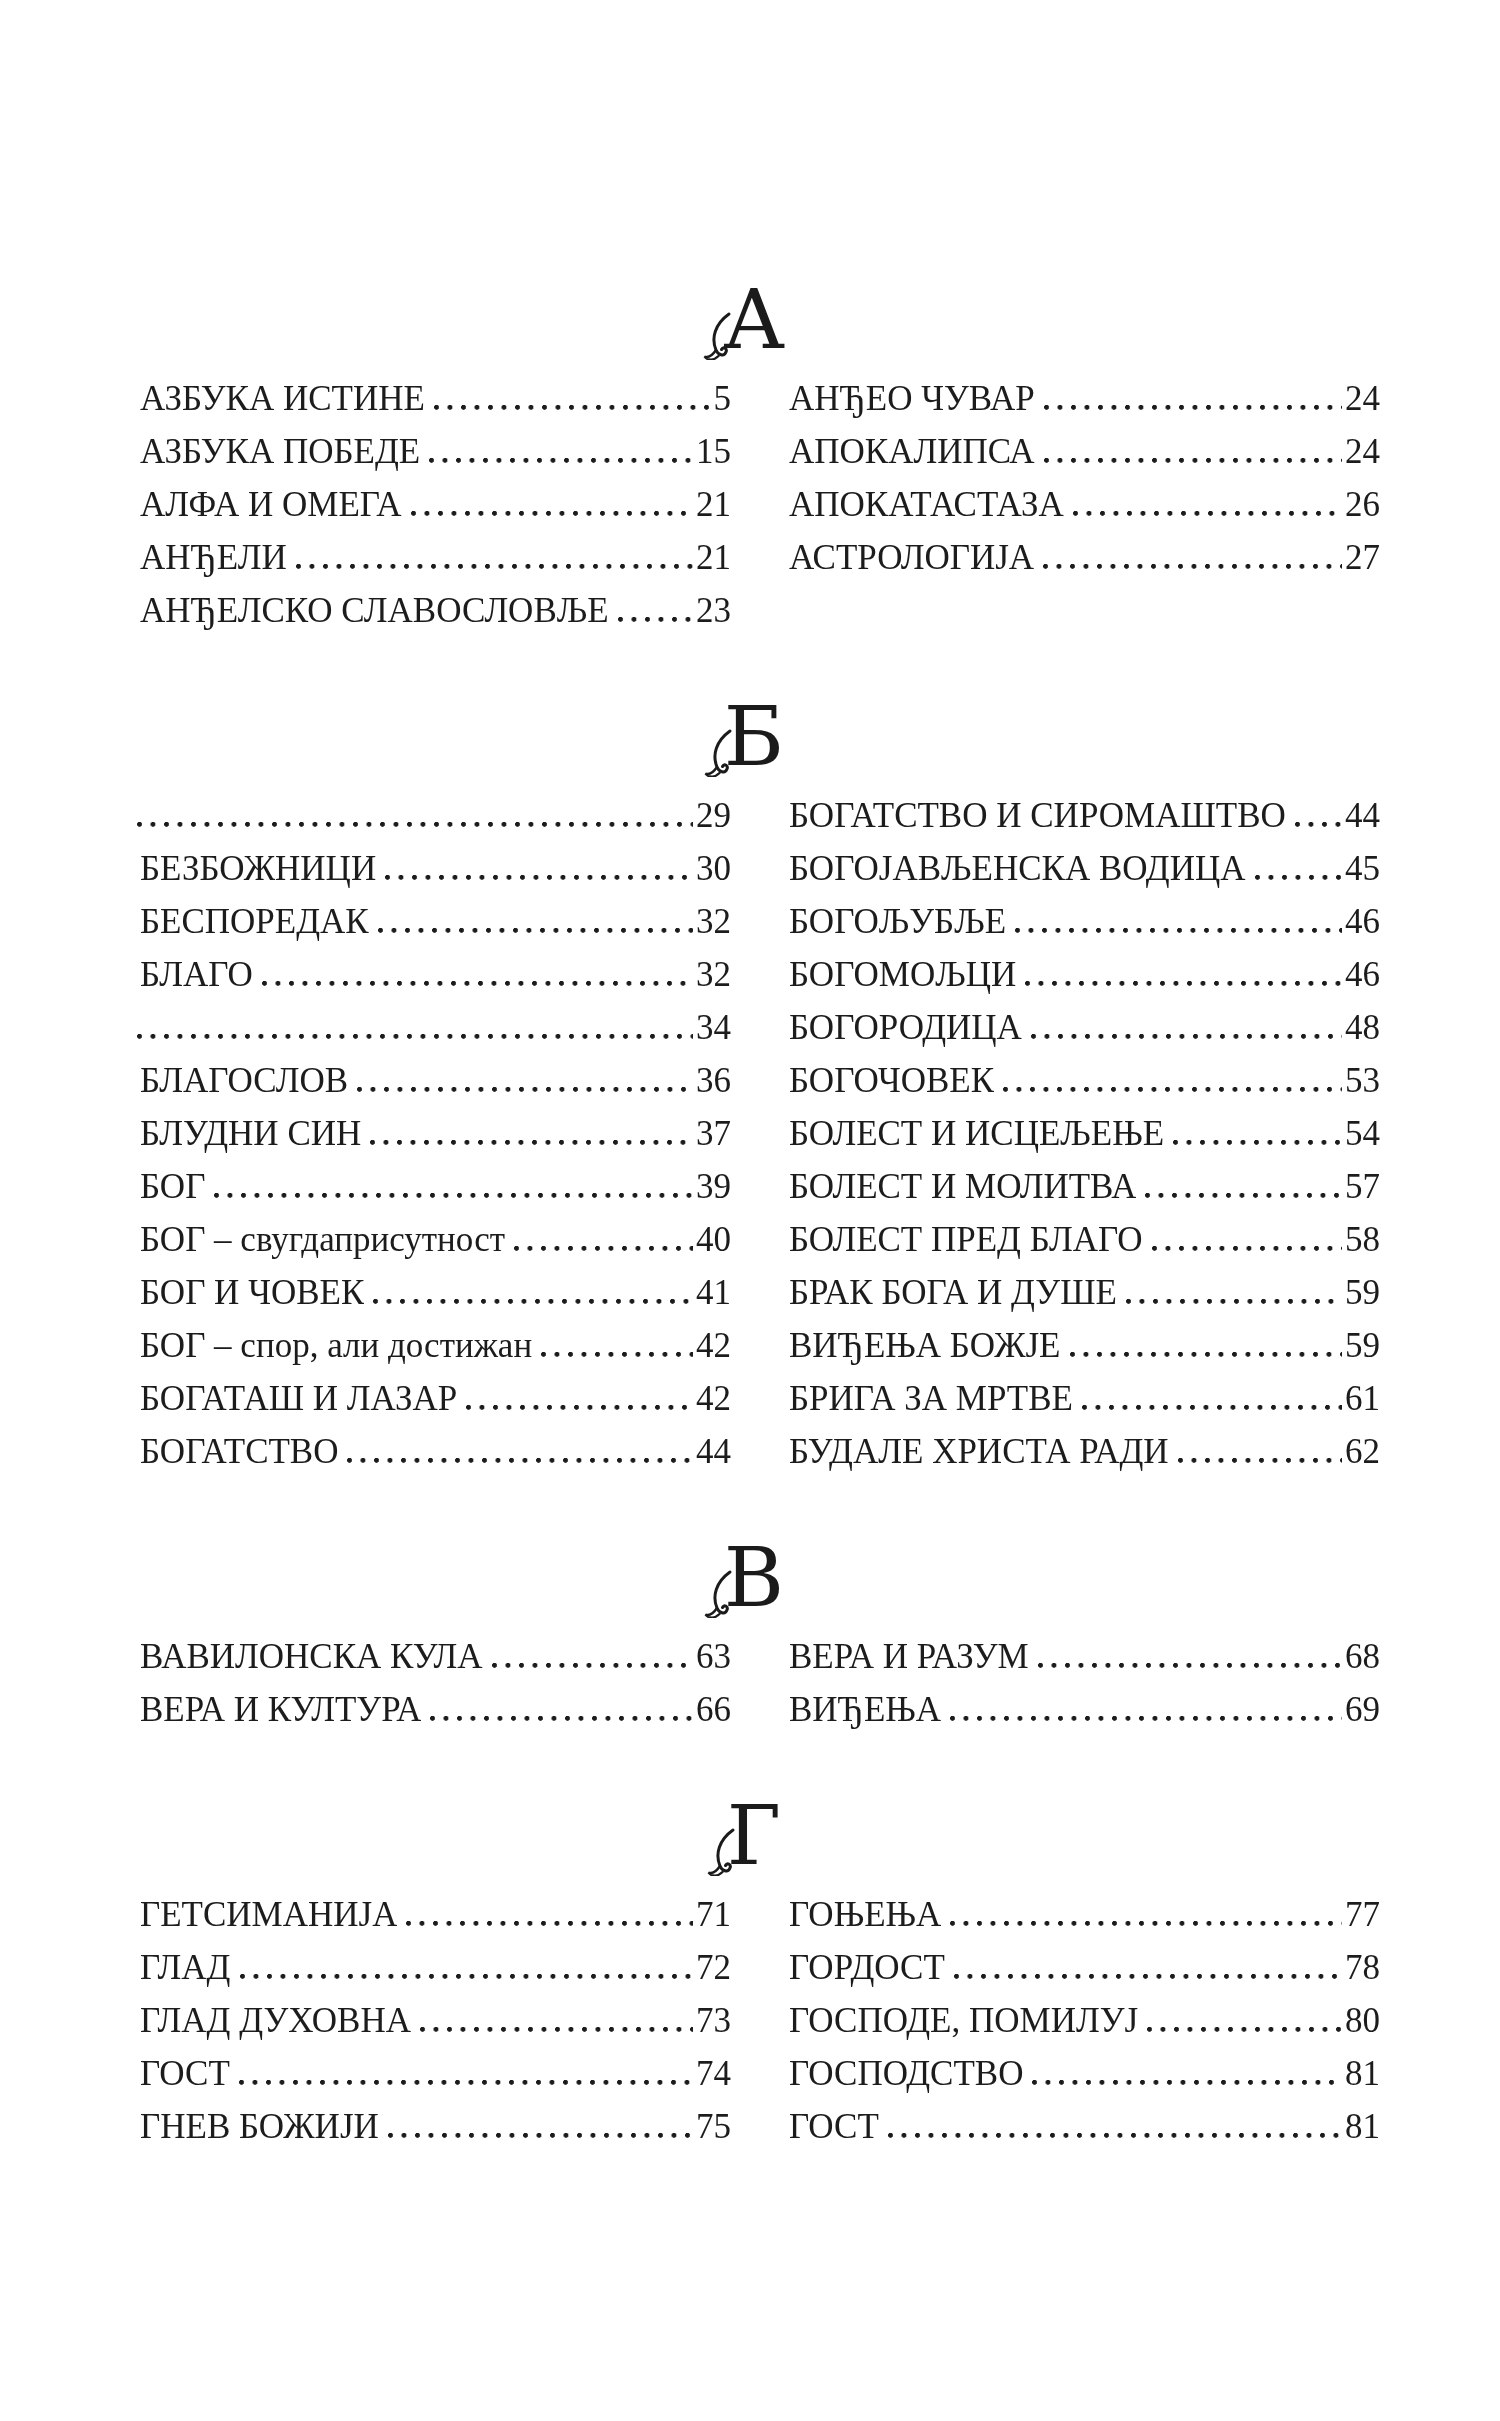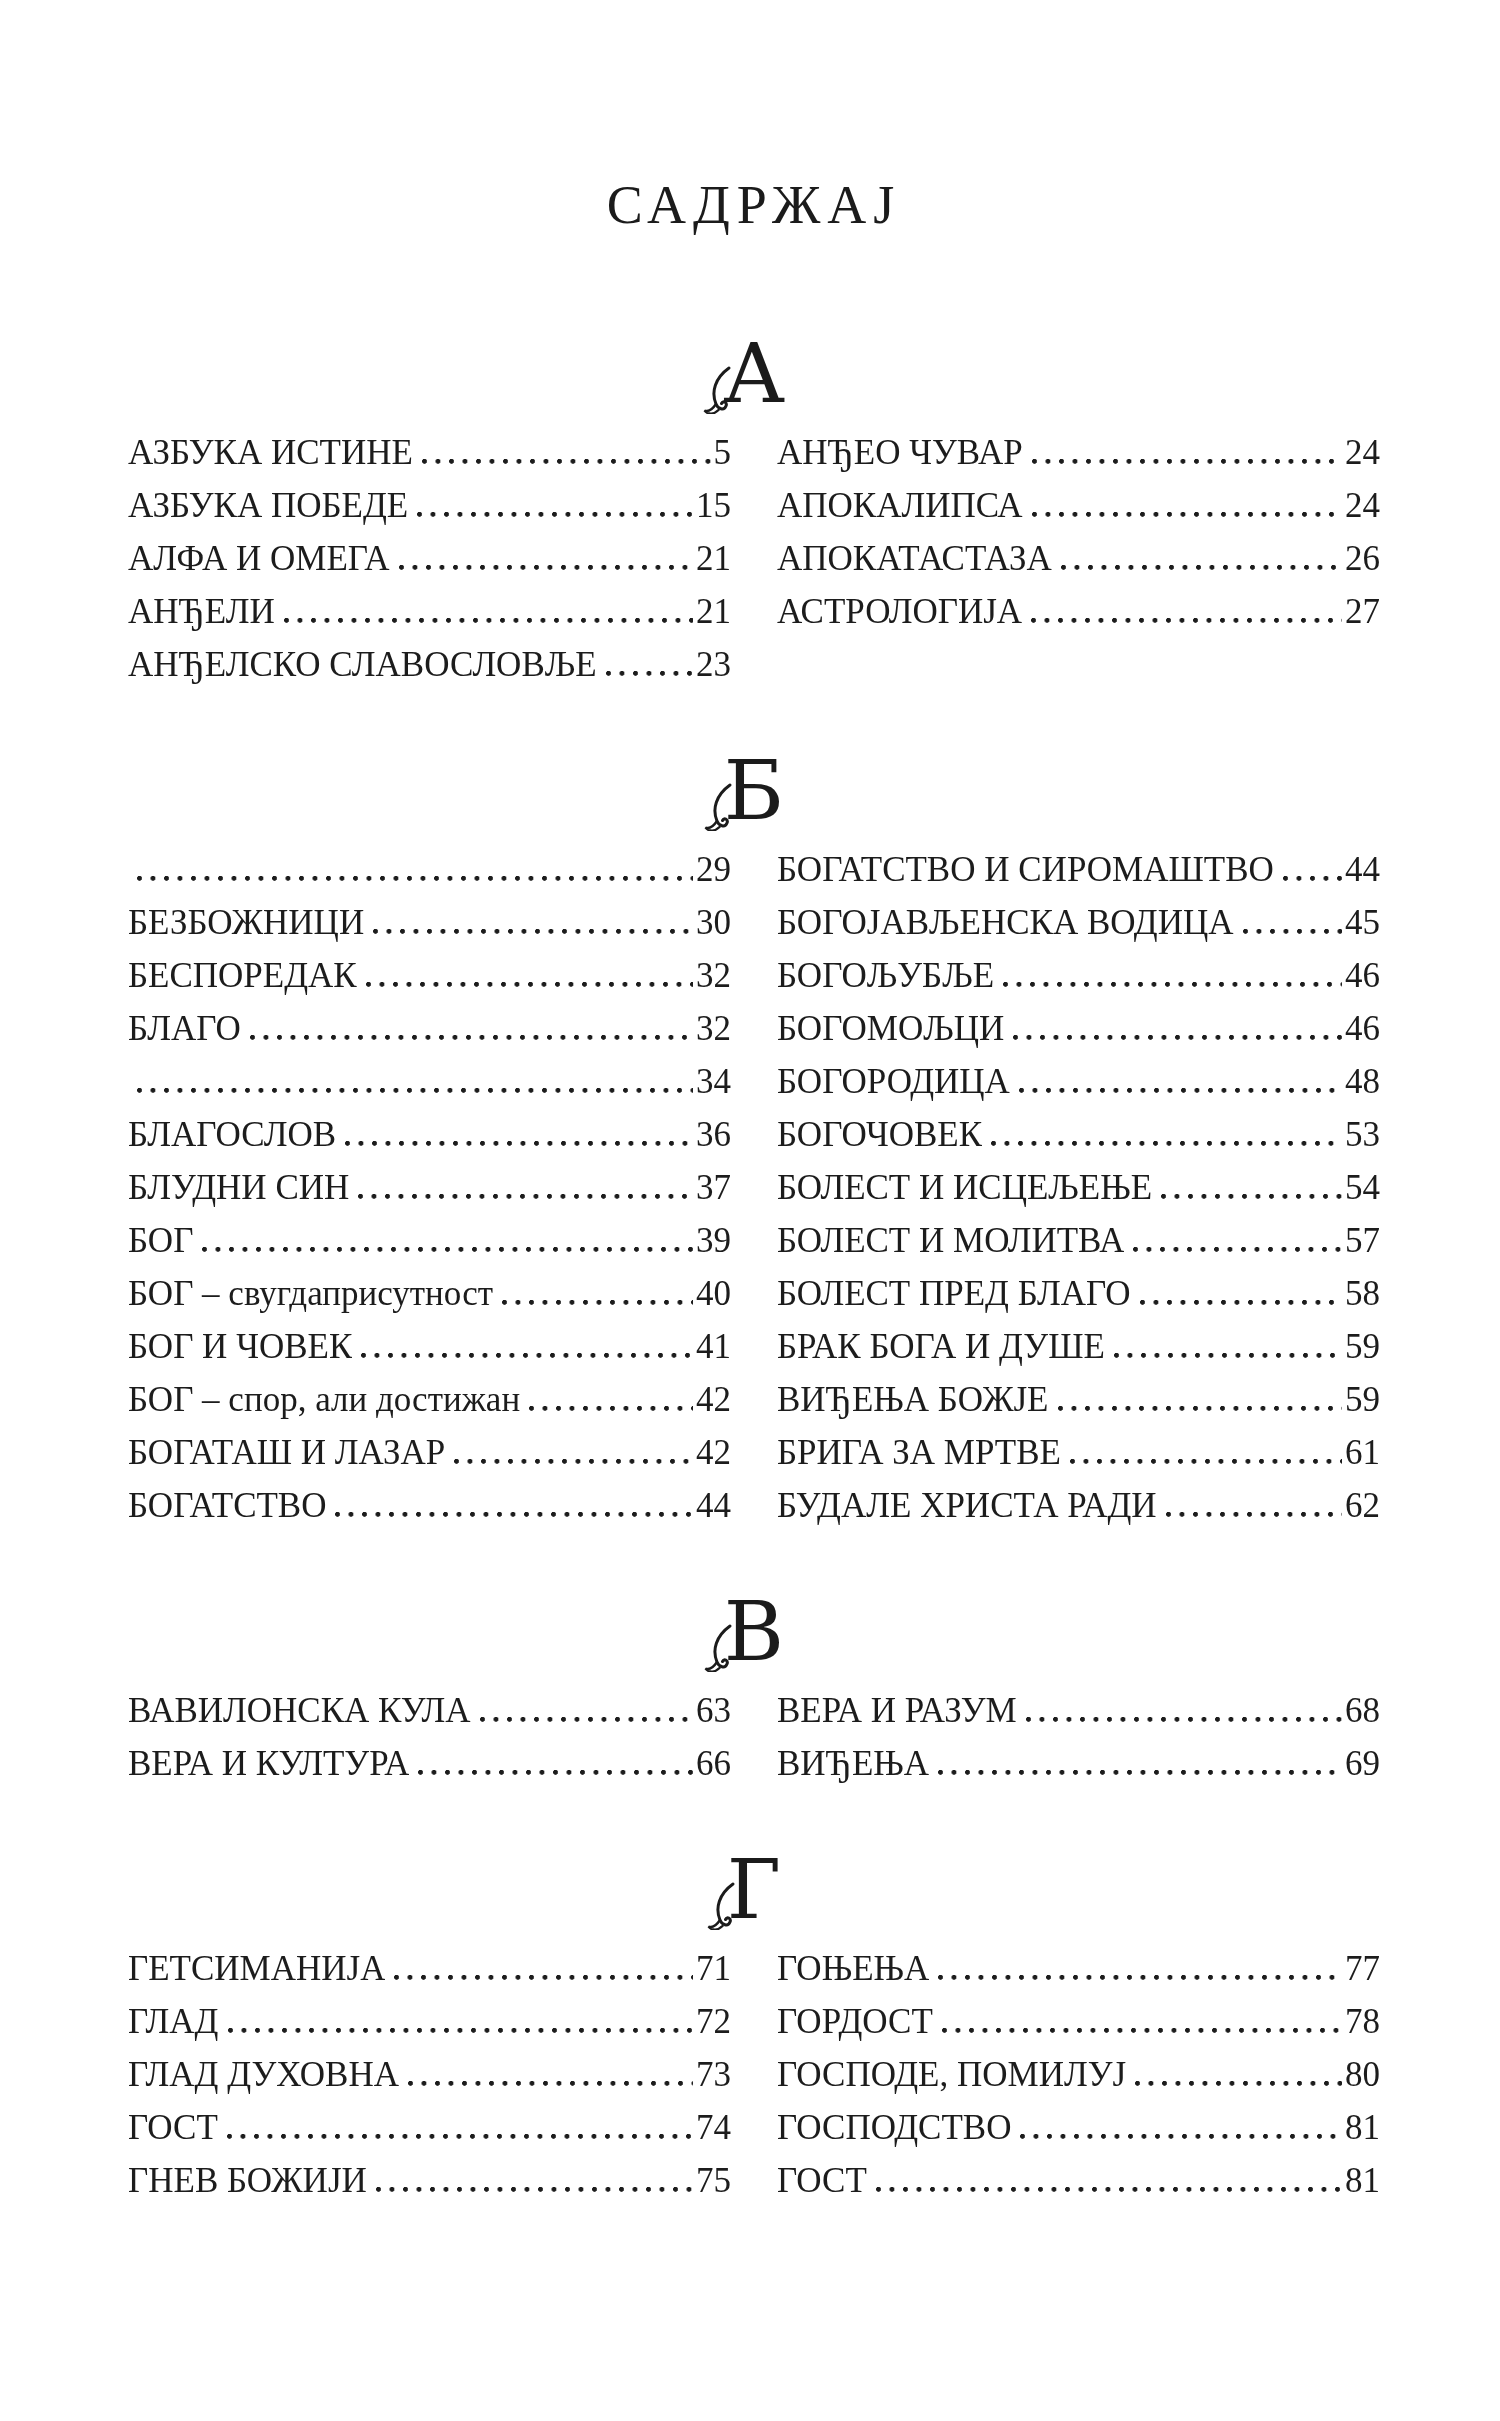--- a/index.html
+++ b/index.html
@@ -60,40 +60,40 @@
     display: flex;
     align-items: baseline;
     font-size: 35px;
     line-height: 53px;
     white-space: nowrap;
   }
   .label {
     flex: 0 1 auto;
     min-width: 0;
     overflow: hidden;
+    margin-left: 12px;
   }
   .dots {
     flex: 1 1 auto;
     min-width: 18px;
     height: 8px;
     margin: 0 3px 0 9px;
     background-image: radial-gradient(circle at 2.5px 5.3px, #1c1c1c 2.1px, transparent 2.8px);
     background-size: 13.5px 8px;
     background-repeat: repeat-x;
     background-position: left top;
   }
   .num {
     flex: 0 0 auto;
   }
 </style>
 </head>
 <body>
 
 <div class="page">
-  <h1 class="title">САДРЖАЈ</h1>
   <main>
       <section class="toc-section">
         <div class="section-letter">
           <span class="letter-glyph"><svg class="letter-flourish" width="30" height="48" viewBox="0 0 30 48" aria-hidden="true">
               <path d="M26 2 C 12 12, 8 26, 13 38 C 15 43, 21 45, 23 40 C 24.5 36, 20 34.5, 18.5 37.5" fill="none" stroke="#1b1b1b" stroke-width="3" stroke-linecap="round"></path>
               <path d="M13 38 C 9 44, 5 46, 1.5 44.5 C 5 49, 11 48.5, 15.5 44" fill="none" stroke="#1b1b1b" stroke-width="2.4" stroke-linecap="round"></path>
             </svg>А</span>
         </div>
         <div class="columns">
           <div class="col">

